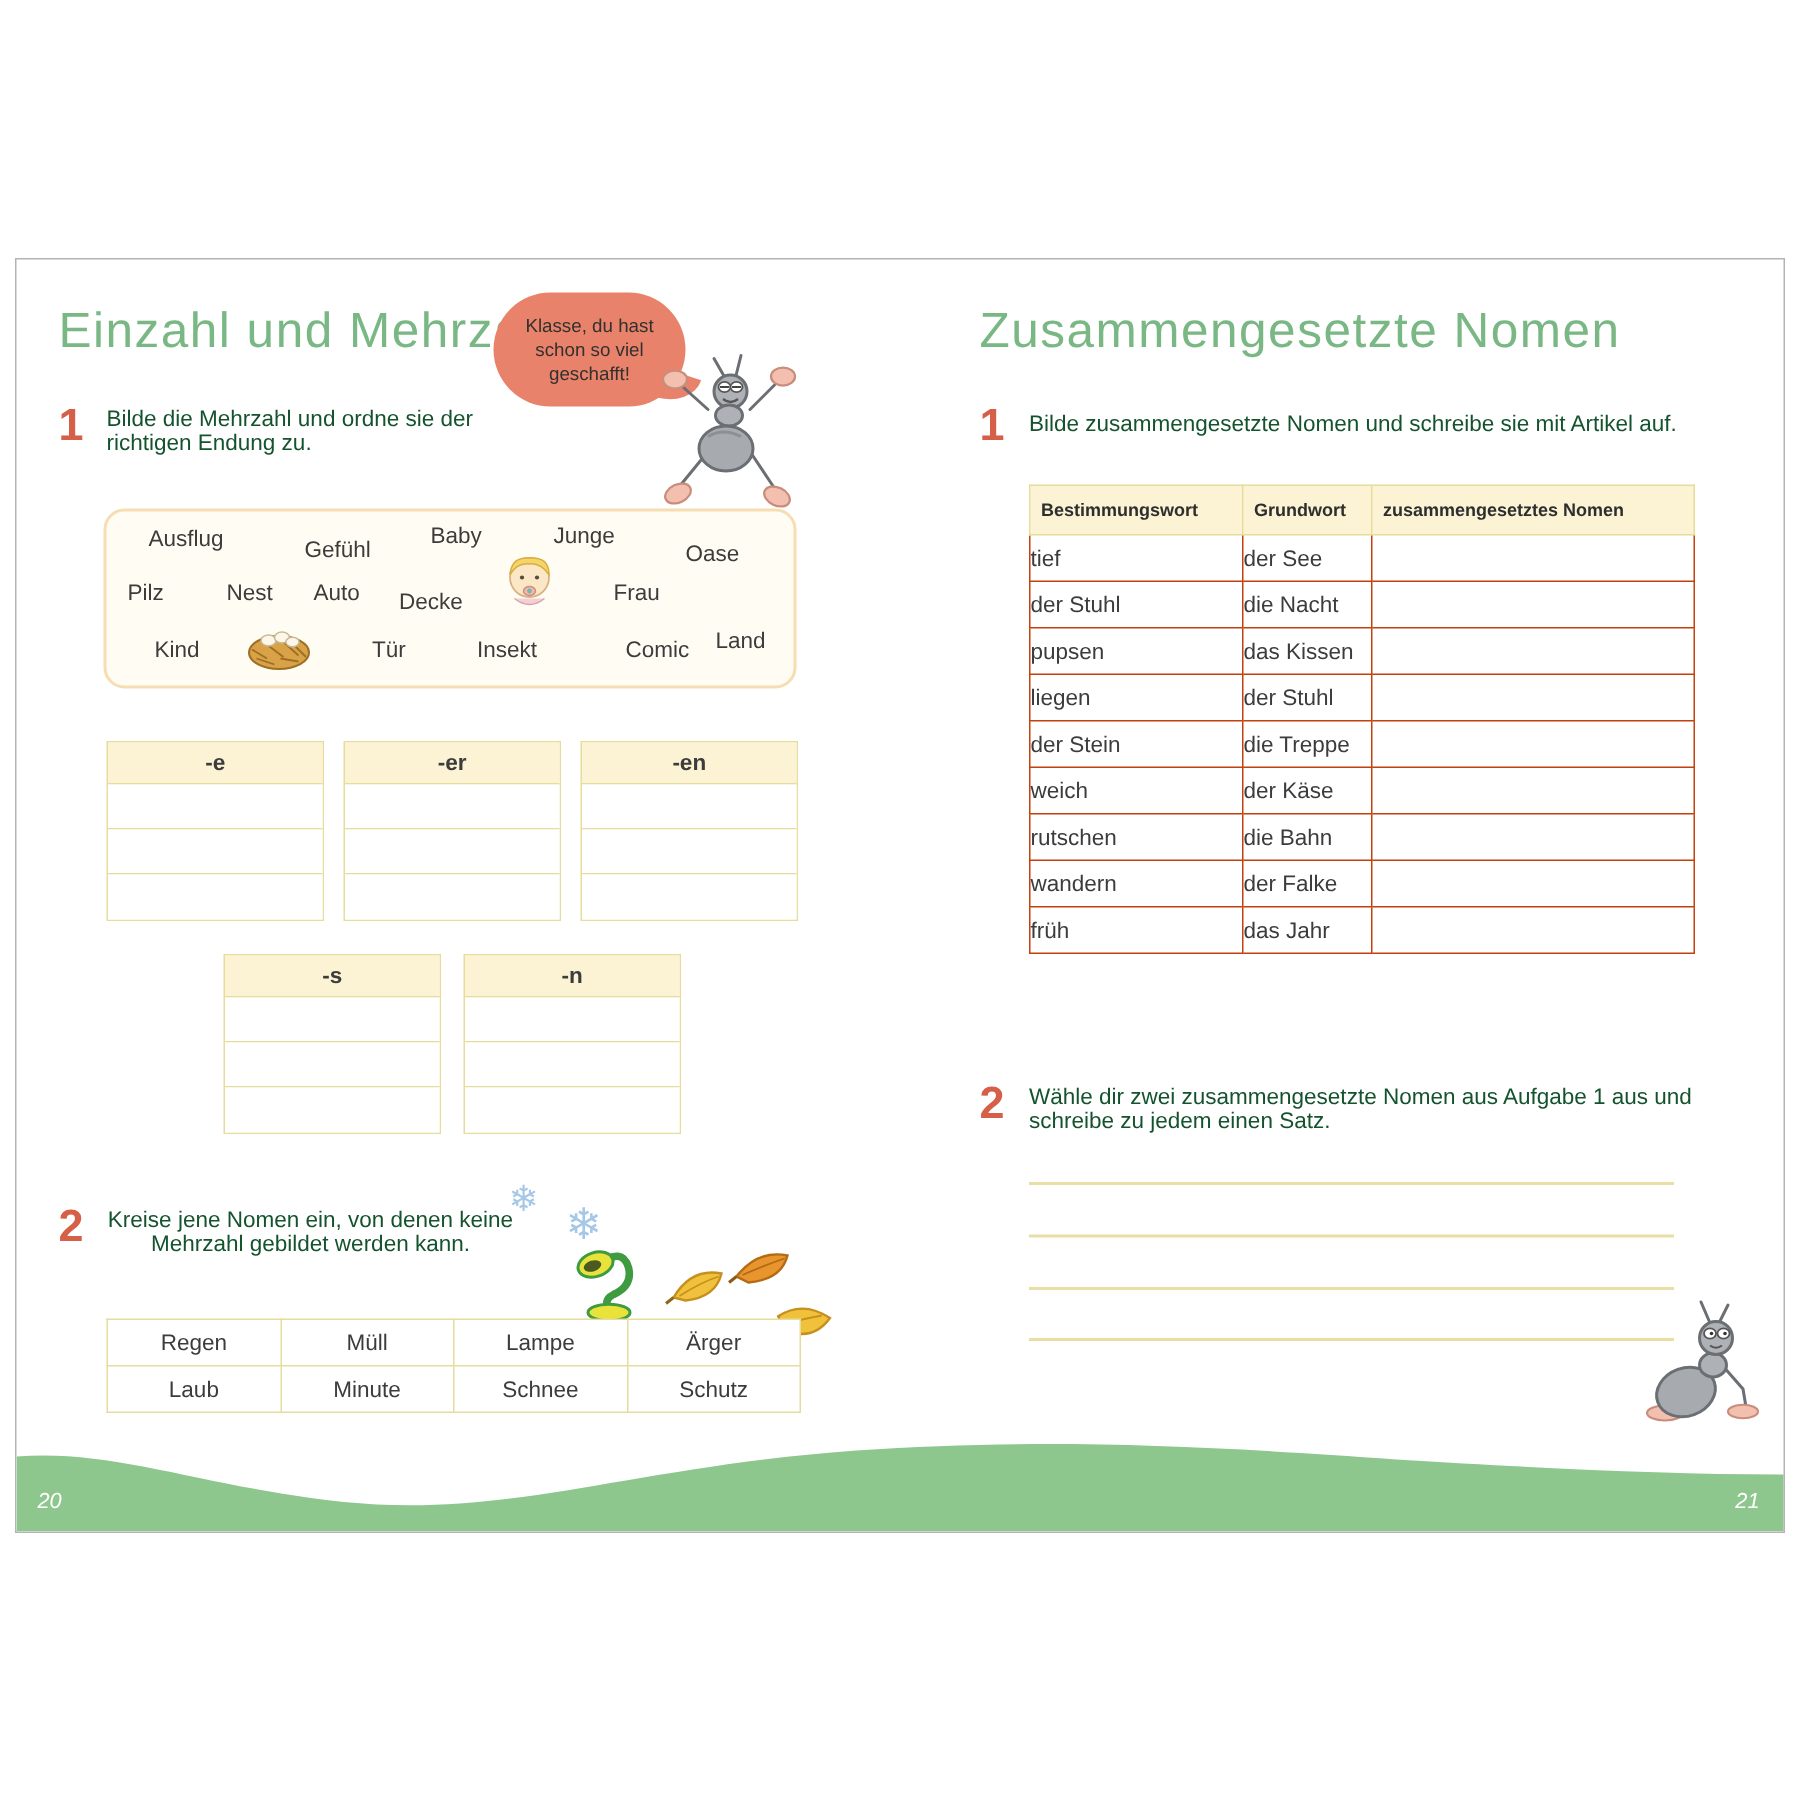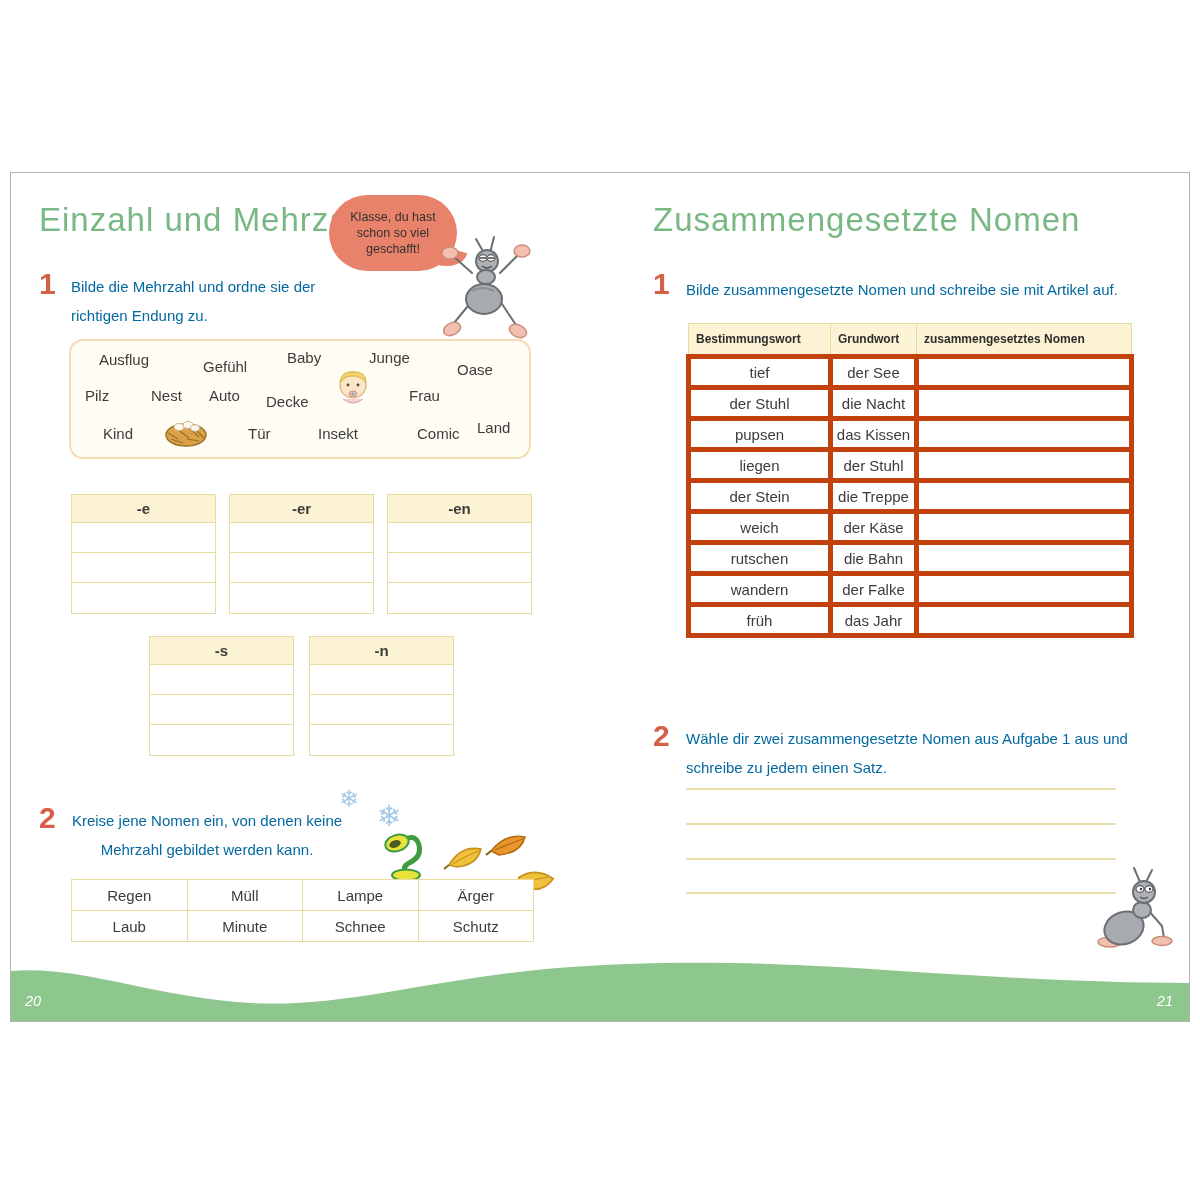--- a/index.html
+++ b/index.html
@@ -5,21 +5,21 @@
   * { margin:0; padding:0; box-sizing:border-box; }
   html,body { width:1200px; height:1200px; background:#ffffff; font-family:"Liberation Sans", sans-serif; color:#3c3c3c; }
   .canvas { position:relative; width:1200px; height:1200px; background:#fff; overflow:hidden; }
   .page { position:absolute; left:10px; top:172px; width:1180px; height:850px; background:#fff; border:1px solid #b3b3b3; overflow:hidden; }
 
   .page-title { position:absolute; font-size:33px; letter-spacing:1px; color:#79b884; font-weight:500; }
   .title-left { left:28px; top:28px; }
   .title-right { left:642px; top:28px; }
 
   .task-num { position:absolute; font-size:30px; font-weight:bold; color:#d65f48; line-height:30px; }
-  .task-text { position:absolute; font-size:15px; line-height:29px; color:#0369a1; }
+  .task-text { position:absolute; font-size:15px; line-height:16px; color:#14532d; }
 
   
   .bubble { position:absolute; left:318px; top:22px; width:128px; height:76px; background:#e8826b;
             border-radius:46px; display:flex; align-items:center; justify-content:center; text-align:center;
             font-size:12.5px; line-height:16px; color:#33302e; padding:6px 10px; }
   .bubble::after { content:""; position:absolute; right:-8px; bottom:2px; width:26px; height:20px;
             background:#e8826b; border-radius:0 0 100% 0; transform:rotate(18deg); }
 
   
   .word-box { position:absolute; left:58px; top:166px; width:462px; height:120px; background:#fffdf3;
@@ -33,21 +33,21 @@
   .erow { height:30px; border-bottom:1px solid #e6dc9c; background:#fff; }
   .erow:last-child { border-bottom:none; }
 
   table { border-collapse:collapse; }
   .plain-table { position:absolute; left:60px; top:706px; width:463px; table-layout:fixed; }
   .plain-table td { border:1px solid #e6dc9c; height:31px; text-align:center; font-size:15px; background:#fff; }
 
   .comp-table { position:absolute; left:675px; top:150px; width:443px; table-layout:fixed; }
   .comp-table th { background:#fbf3d3; border:1px solid #e6dc9c; height:33px; font-size:12px;
                    text-align:left; padding-left:7px; color:#2e2e2e; }
-  .comp-table td { border:5px solid #c2410c; height:31px; text-align:center; font-size:15px; background:#fff; }
+  .comp-table td { border:1px solid #c2410c; height:31px; font-size:15px; background:#fff; }
 
   .write-line { position:absolute; left:675px; width:430px; border-top:2px solid #e9dfa6; }
 
   .wave { position:absolute; left:0; bottom:0; width:1180px; height:60px; }
   .pagenum { position:absolute; bottom:12px; color:#ffffff; font-size:14.5px; font-style:italic; z-index:3; }
   .pn-left { left:14px; }
   .pn-right { right:16px; }
 
   .snow { position:absolute; color:#a6c8e6; }
   svg { display:block; }

